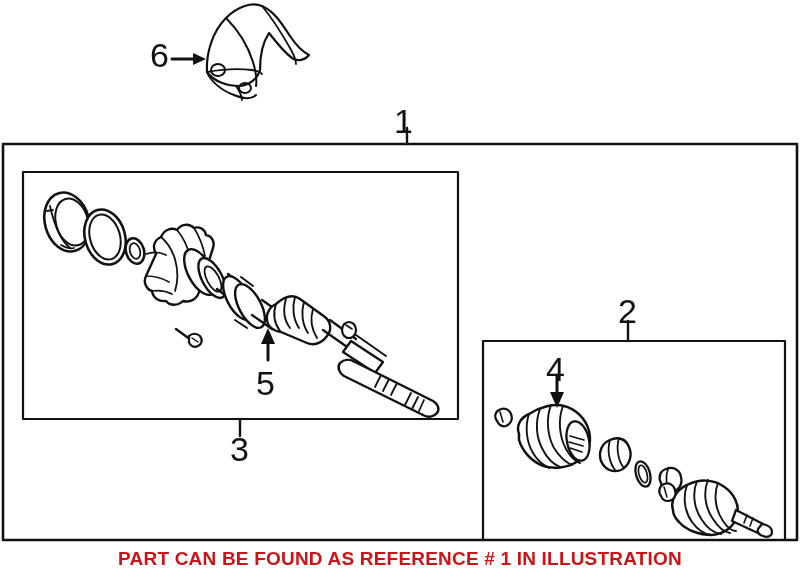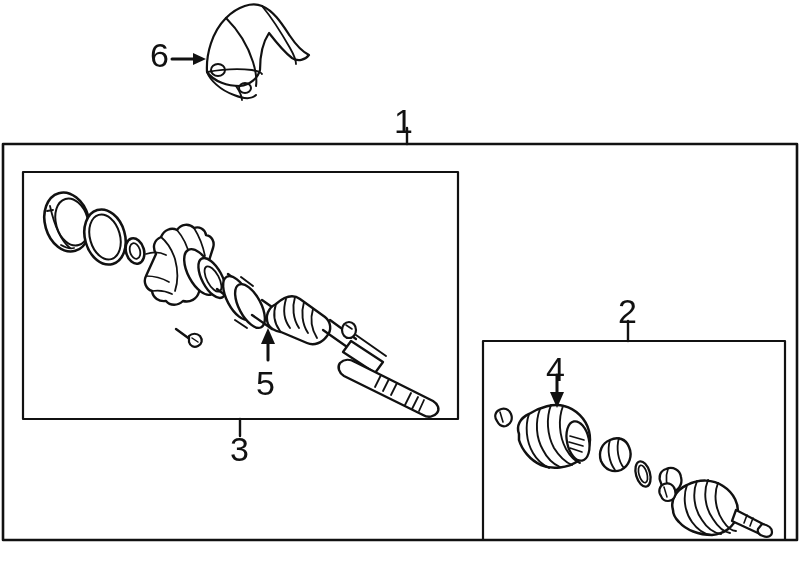--- a/index.html
+++ b/index.html
@@ -280,14 +280,15 @@
   <div class="callout" style="left:394px; top:104px;">1</div>
 
   <div class="callout" style="left:618px; top:294px;">2</div>
 
   <div class="callout" style="left:230px; top:432px;">3</div>
 
   <div class="callout" style="left:546px; top:352px;">4</div>
 
   <div class="callout" style="left:256px; top:366px;">5</div>
 
+  <div id="banner-text">PART CAN BE FOUND AS REFERENCE # 1 IN ILLUSTRATION</div>
 
 </div>
 
 </body></html>

